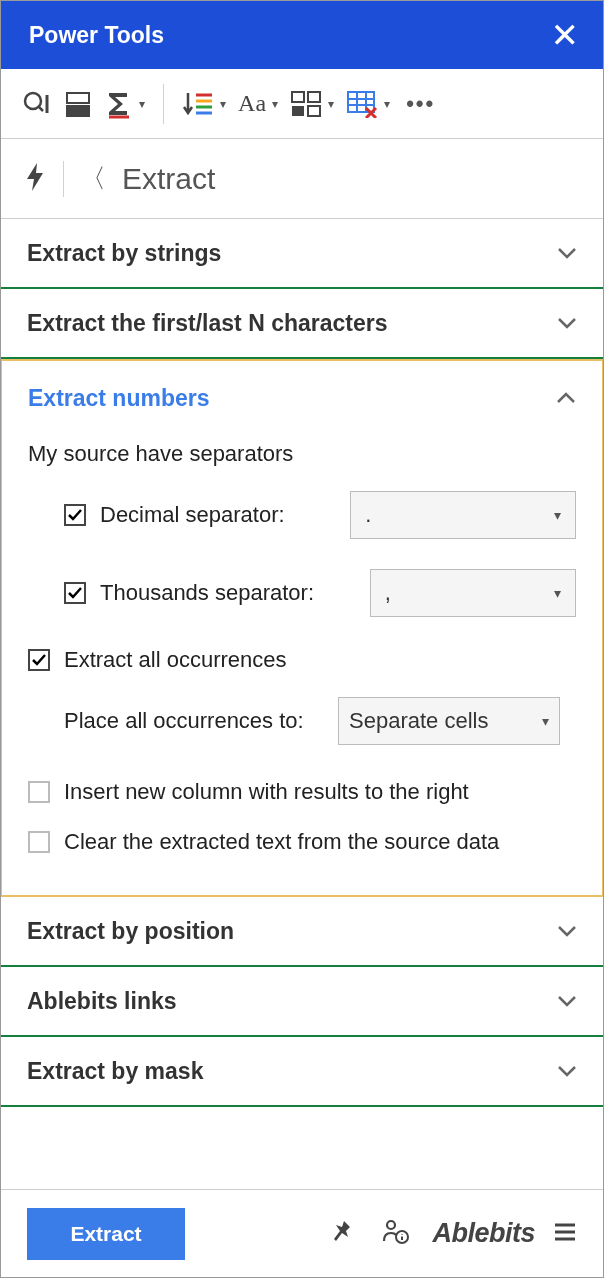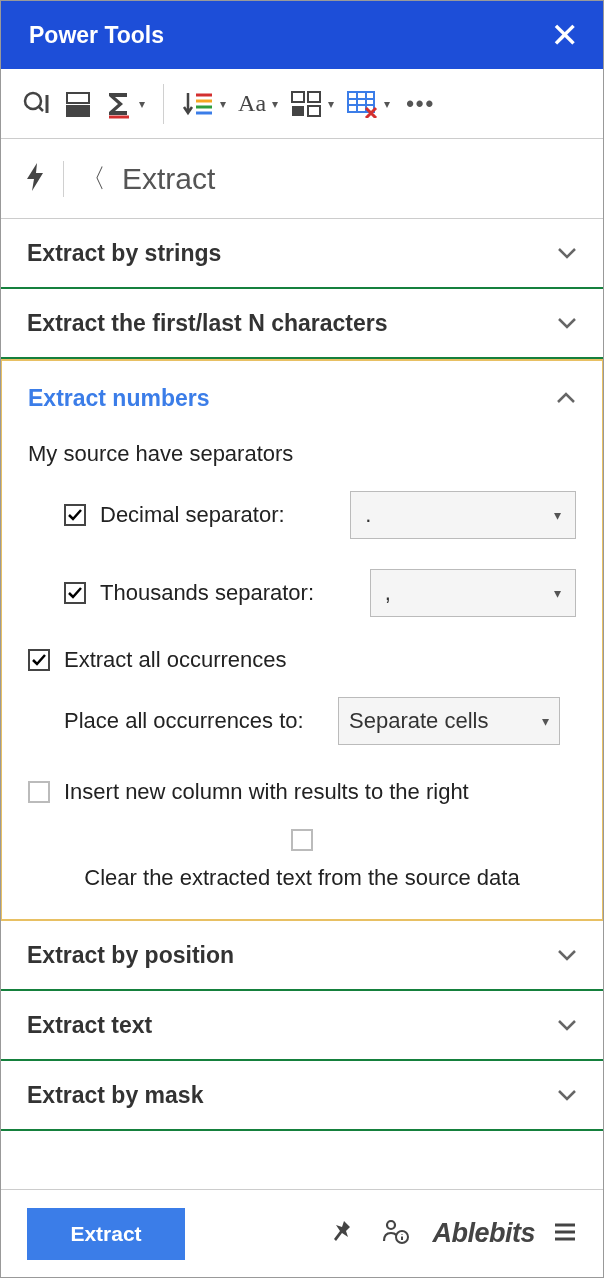--- a/index.html
+++ b/index.html
@@ -338,36 +338,36 @@
           <span>Separate cells</span>
           <span class="sel-arrow">▾</span>
         </div>
       </div>
 
       <div class="opt-row">
         <span class="checkbox unchecked"></span>
         <span class="opt-label">Insert new column with results to the right</span>
       </div>
 
-      <div class="opt-row" style="margin-bottom:0;flex-direction:column;">
+      <div class="opt-row" style="margin-bottom:12px;">
         <span class="checkbox unchecked"></span>
         <span class="opt-label">Clear the extracted text from the source data</span>
       </div>
     </div>
   </div>
 
   <div class="section-head">
     <span class="section-title">Extract by position</span>
     <svg class="chev" width="20" height="12" viewBox="0 0 20 12">
         <path d="M 2 2 L 10 10 L 18 2" stroke="#666" stroke-width="2.5" fill="none"></path>
       </svg>
   </div>
 
   <div class="section-head">
-    <span class="section-title">Extract text</span>
+    <span class="section-title">Ablebits links</span>
     <svg class="chev" width="20" height="12" viewBox="0 0 20 12">
         <path d="M 2 2 L 10 10 L 18 2" stroke="#666" stroke-width="2.5" fill="none"></path>
       </svg>
   </div>
 
   <div class="section-head">
     <span class="section-title">Extract by mask</span>
     <svg class="chev" width="20" height="12" viewBox="0 0 20 12">
         <path d="M 2 2 L 10 10 L 18 2" stroke="#666" stroke-width="2.5" fill="none"></path>
       </svg>

